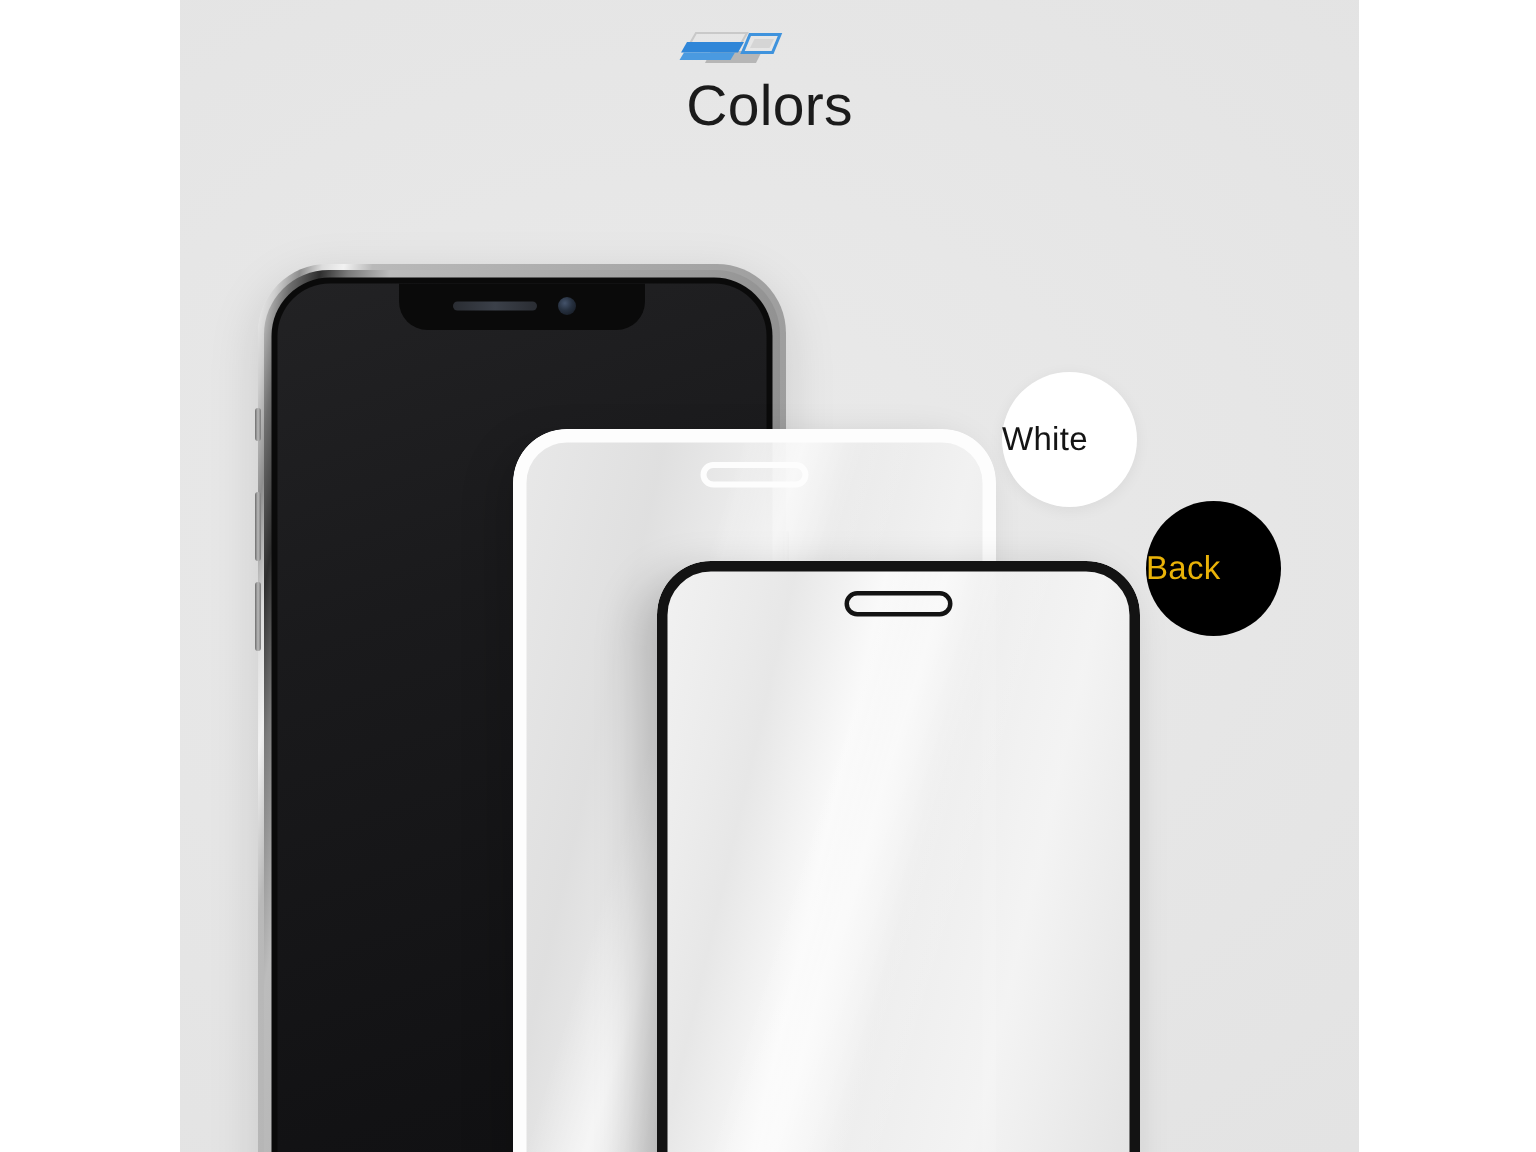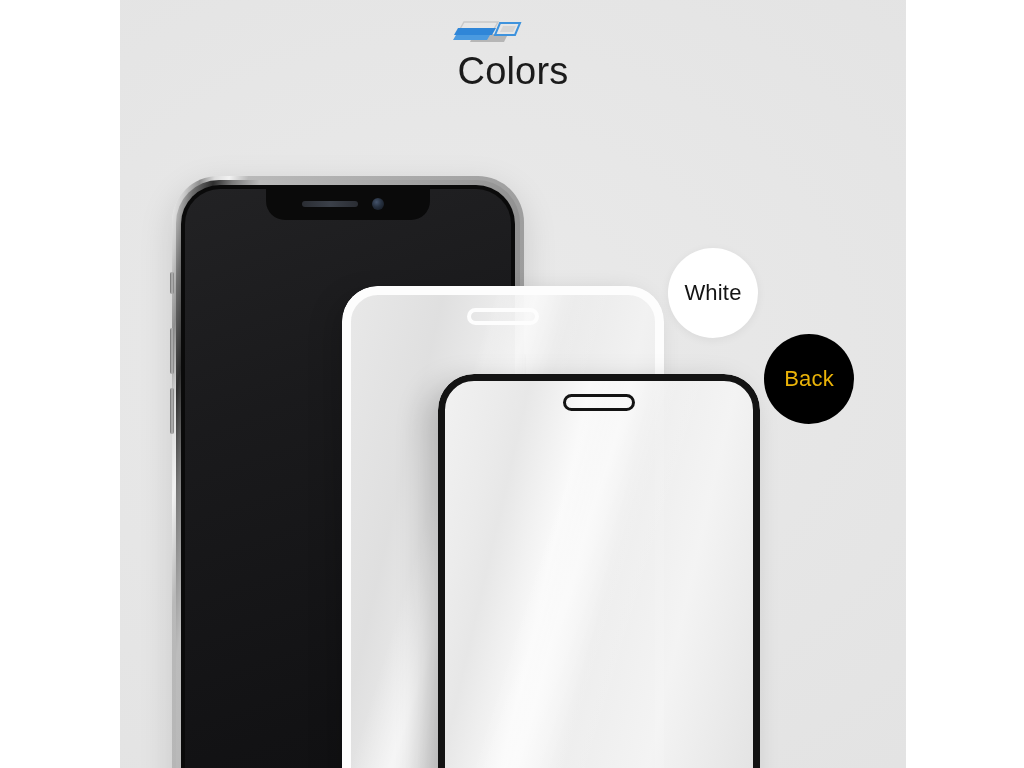--- a/index.html
+++ b/index.html
@@ -256,21 +256,21 @@
     height: 17px;
     border: 3px solid #131313;
   }
 
   
   .badge {
     position: absolute;
     border-radius: 50%;
     display: flex;
     align-items: center;
-    justify-content: center;
+    justify-content: flex-start;
     font-size: 22px;
     font-weight: 400;
     letter-spacing: .2px;
     font-family: "Liberation Sans", sans-serif;
   }
   #badge-white {
     left: 548px;
     top: 248px;
     width: 90px;
     height: 90px;

